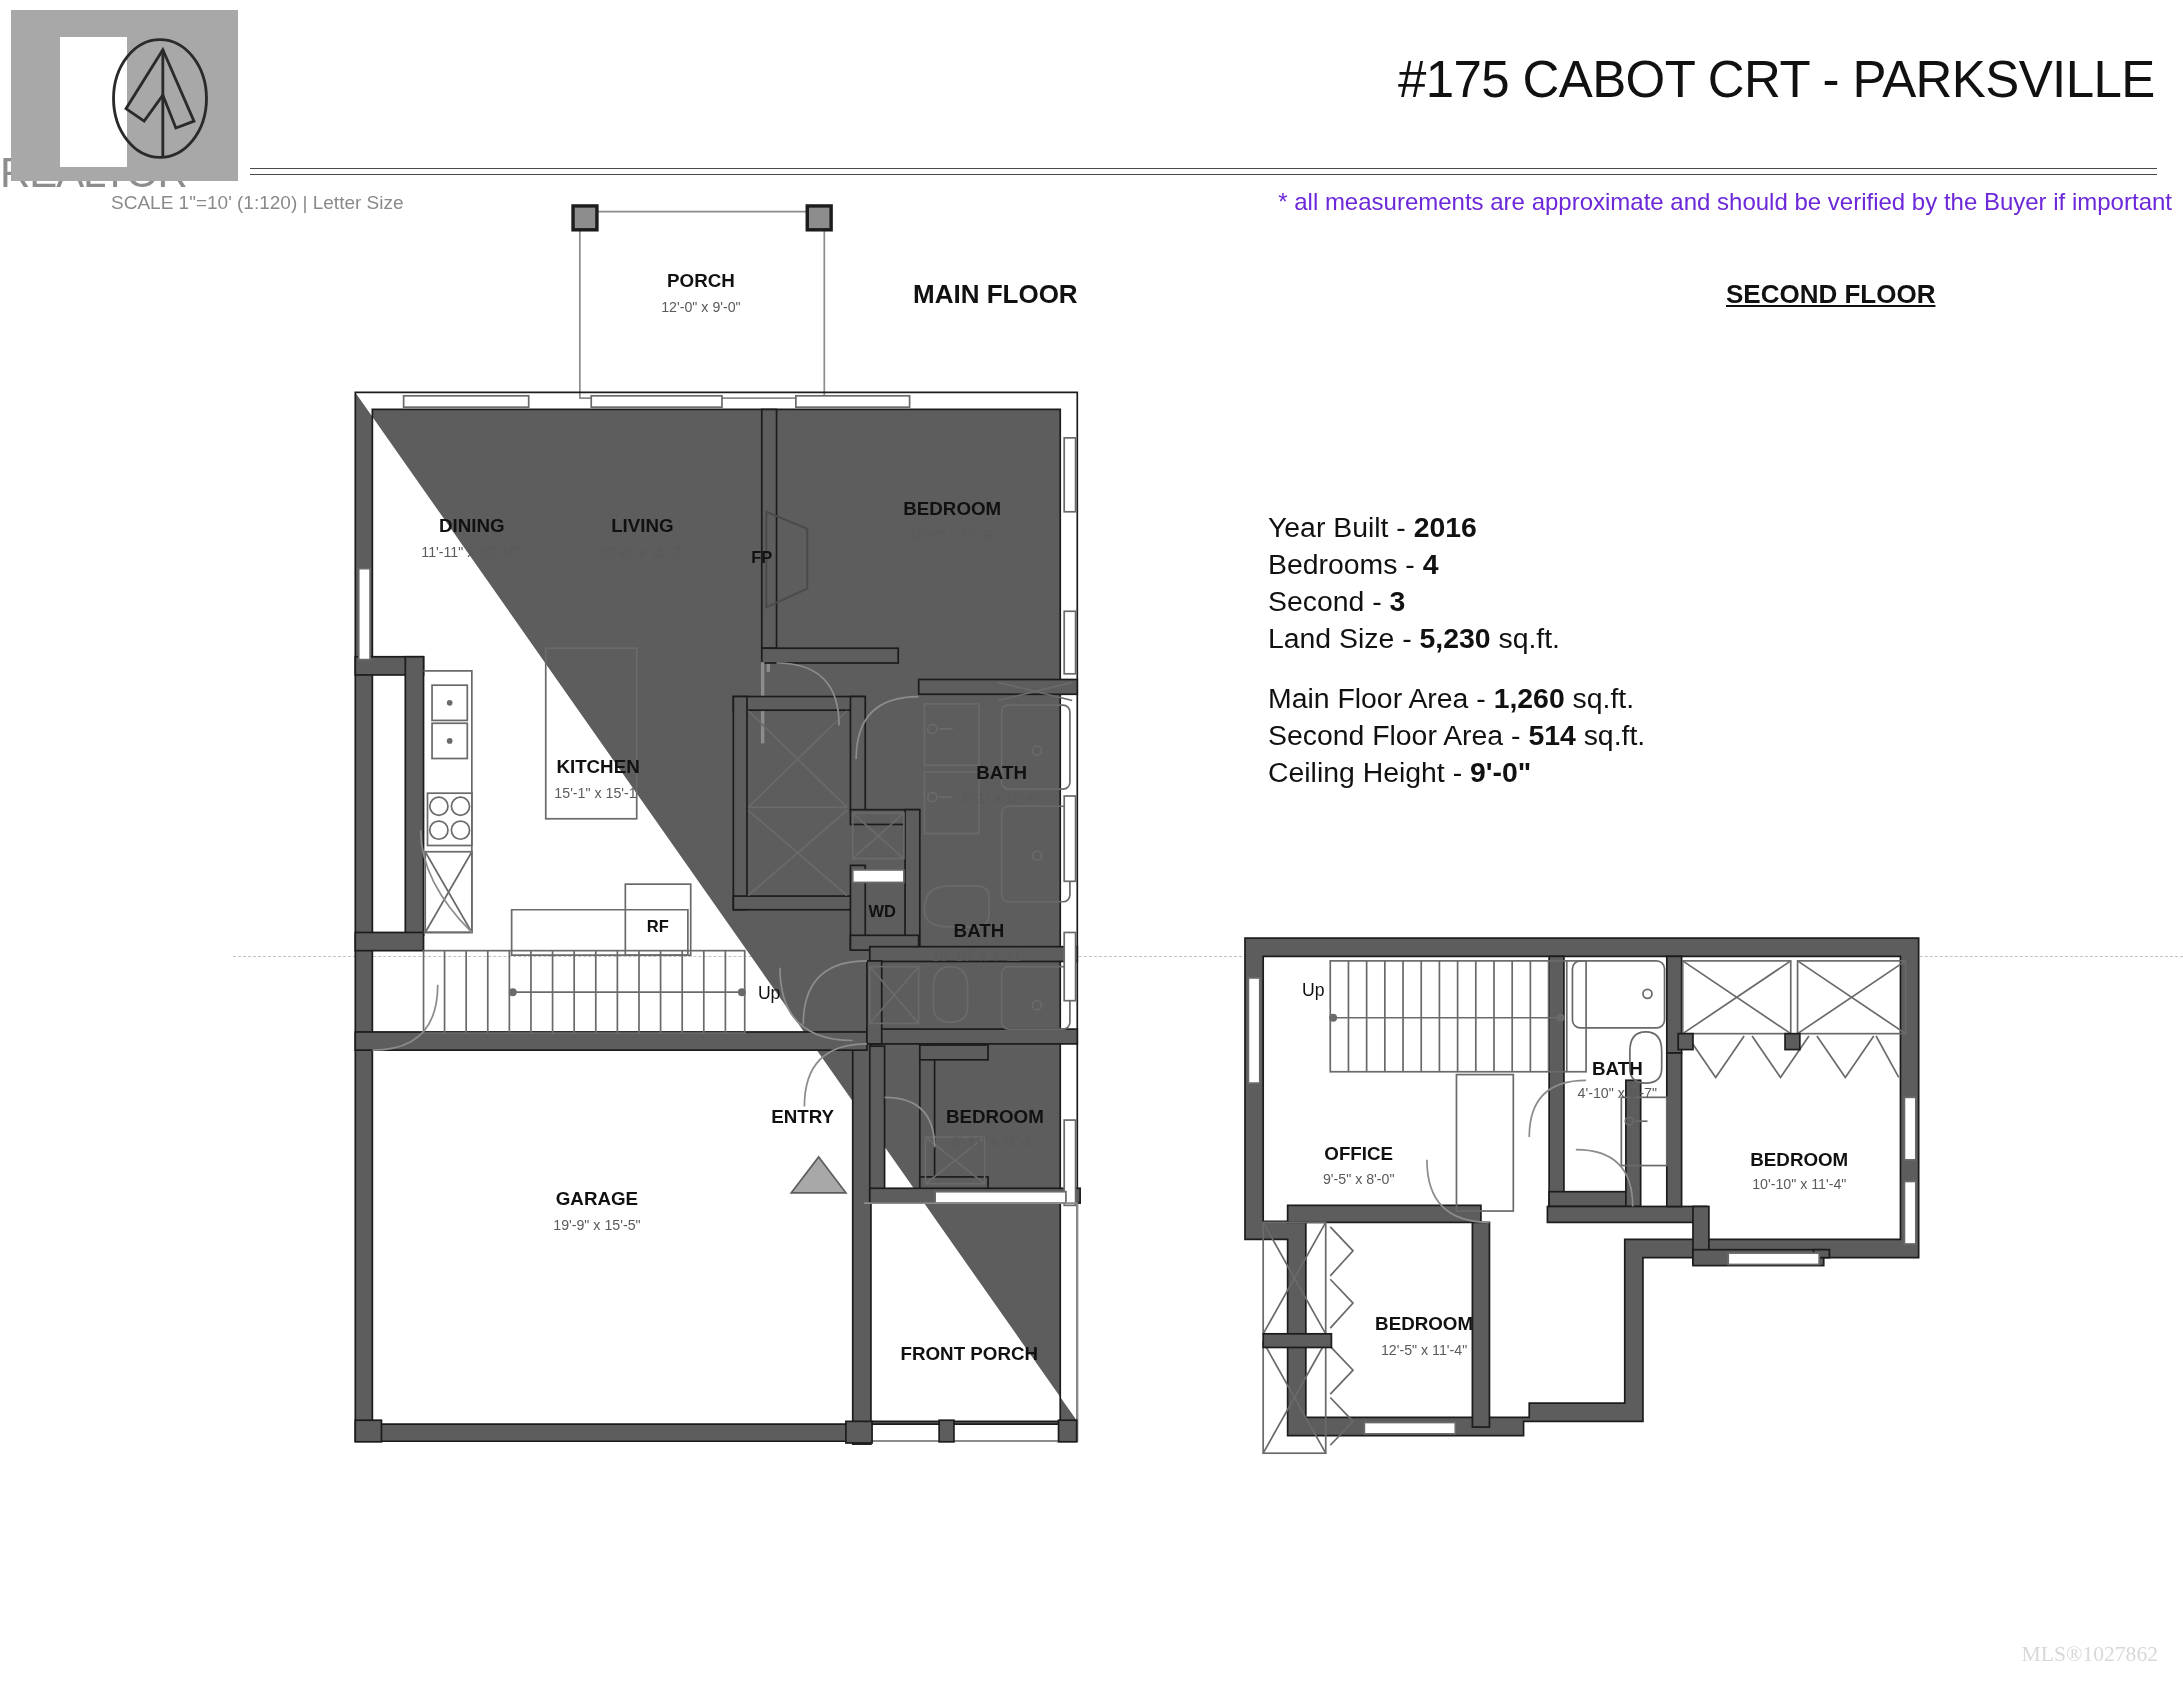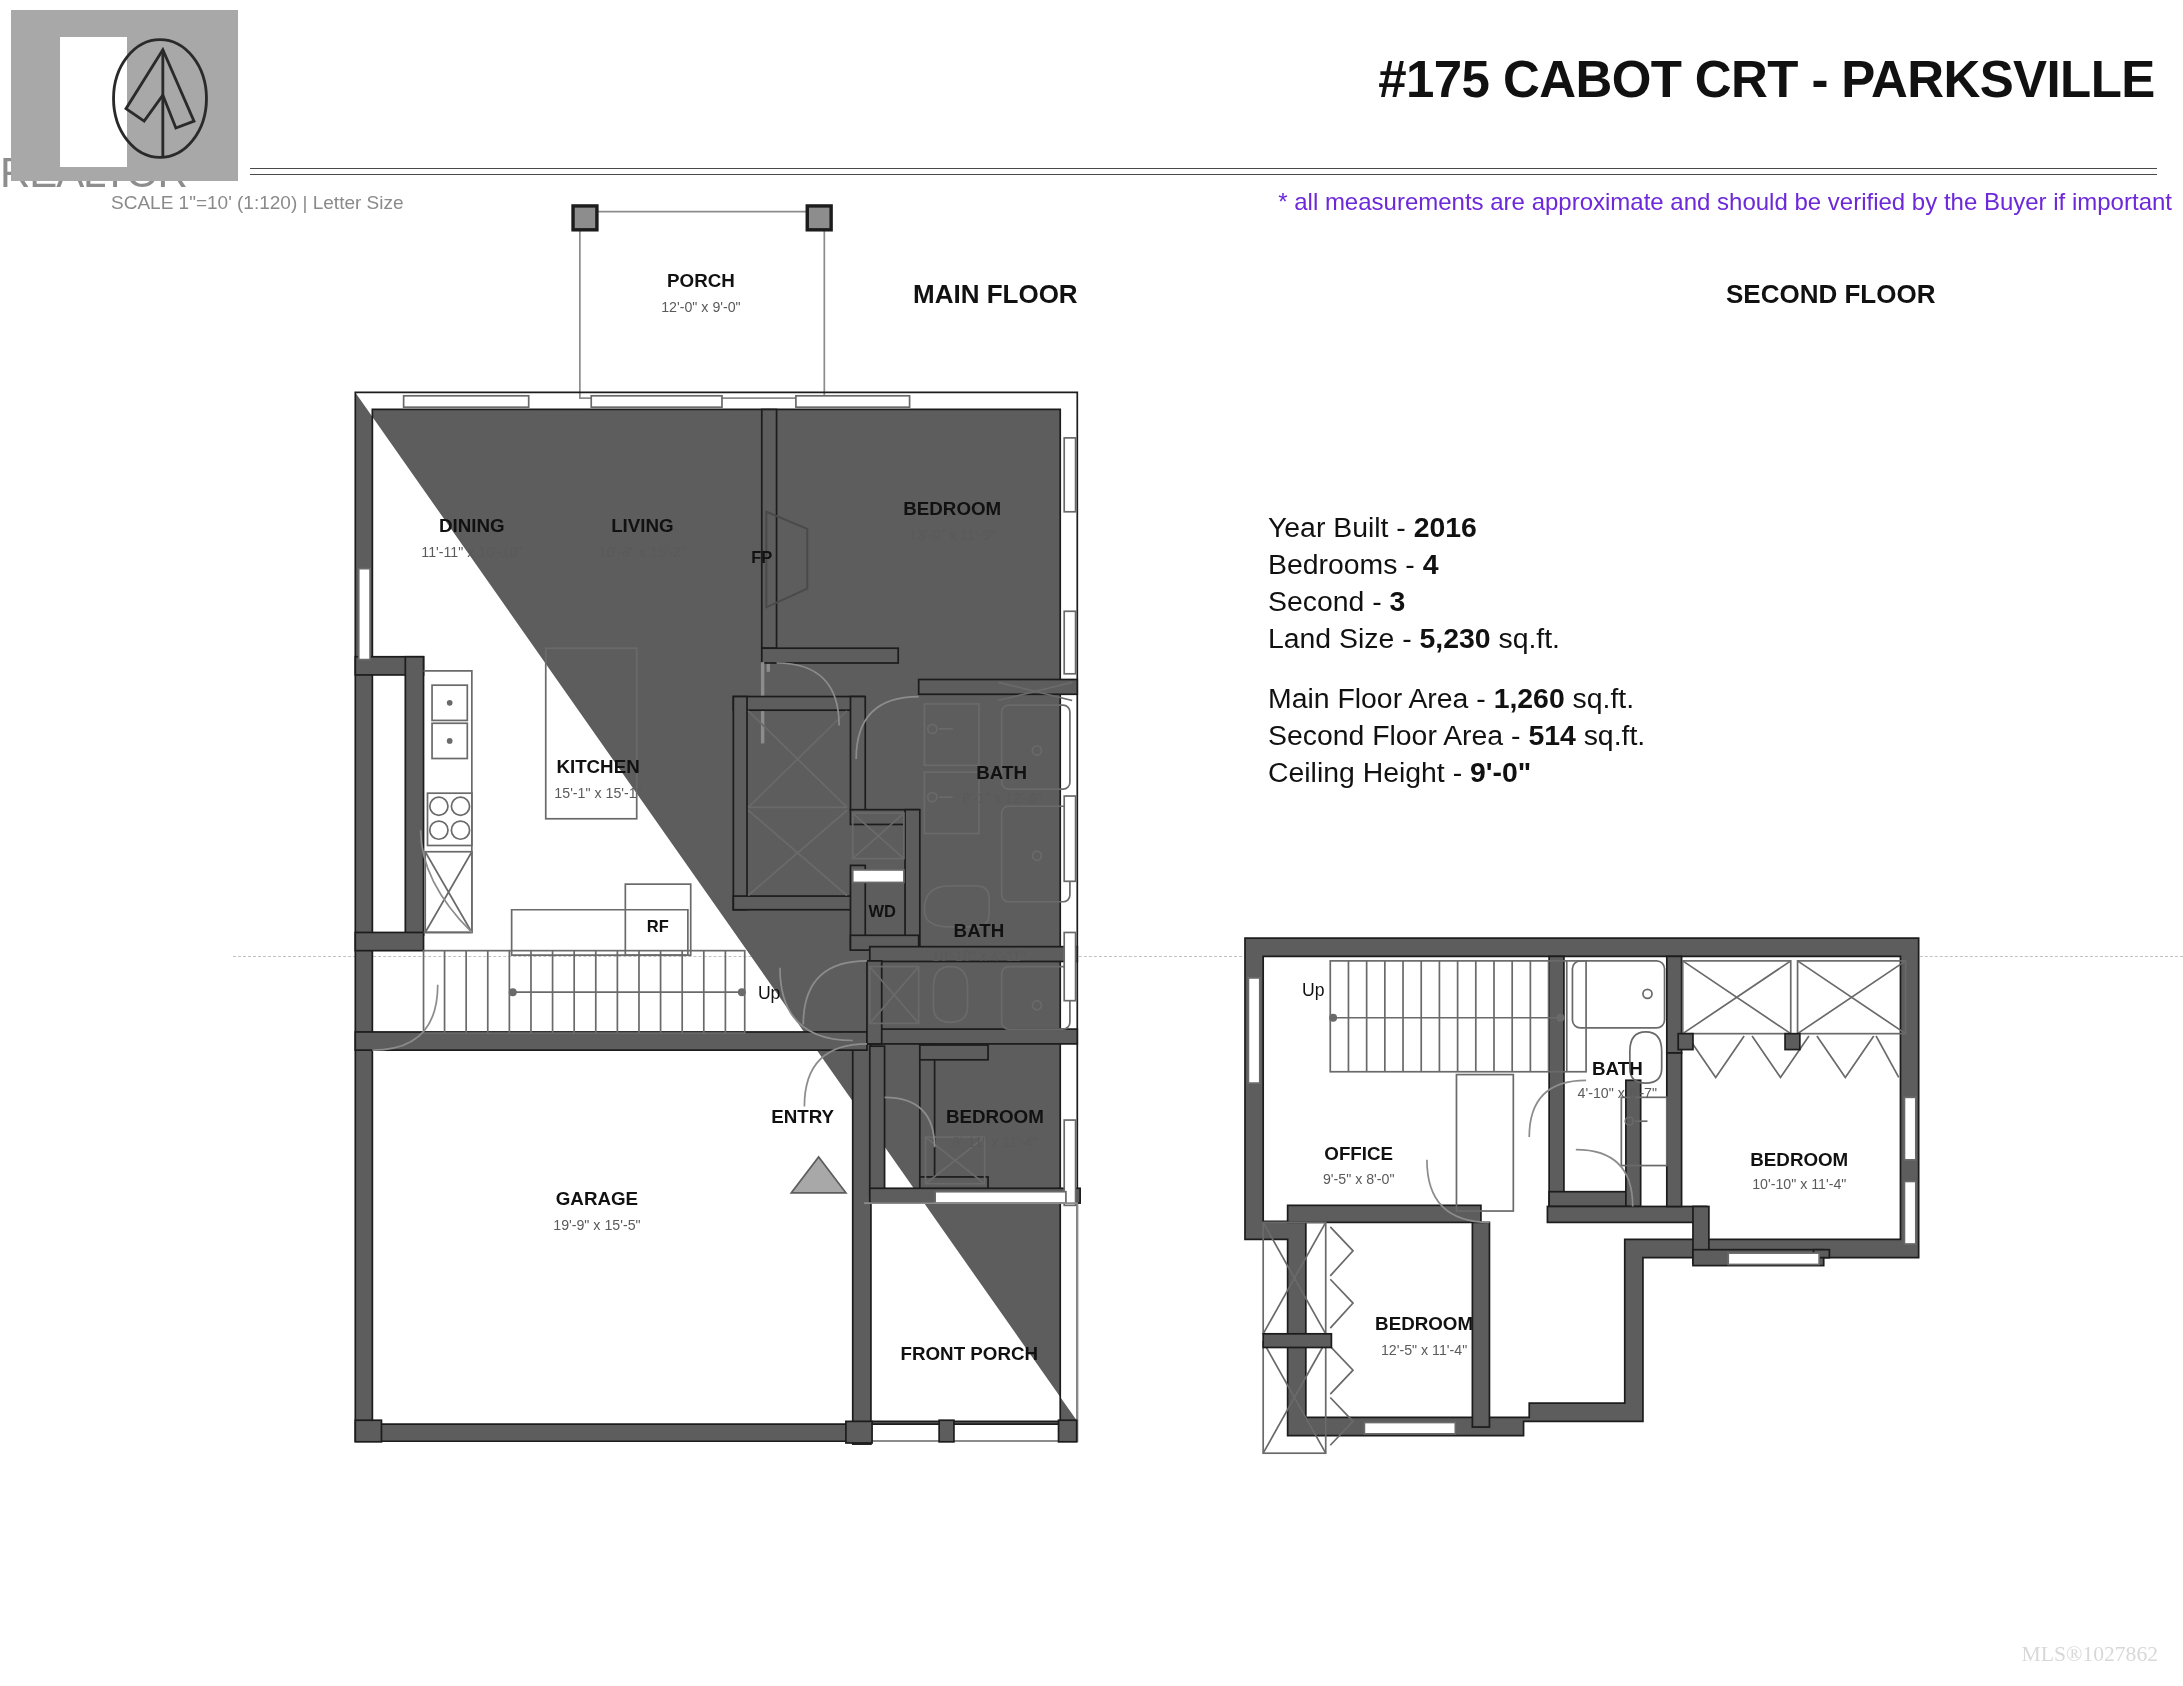--- a/index.html
+++ b/index.html
@@ -9,29 +9,29 @@
   
   #watermark{position:absolute;left:11.4px;top:10.2px;width:227px;height:182px;z-index:40;pointer-events:none;}
   #wm-box{position:absolute;left:0;top:0;width:227px;height:171px;background:#a8a8a8;}
   #wm-inner{position:absolute;left:49px;top:27px;width:67px;height:130px;background:#fff;}
   #wm-circle{position:absolute;left:98px;top:26px;width:102px;height:125px;}
   #realtor-word{position:absolute;left:0;top:149px;width:239px;font-size:42px;color:#8d8d8d;
       letter-spacing:-1.1px;font-weight:400;white-space:nowrap;}
   #realtor-word sup{font-size:17px;vertical-align:super;}
   #scale-line{position:absolute;left:111px;top:192px;font-size:19px;color:#8a8a8a;white-space:nowrap;}
 
-  #title{position:absolute;right:28.4px;top:50px;font-size:51px;font-weight:bold;
+  #title{position:absolute;right:28.4px;top:50px;font-size:51px;font-weight:normal;
       letter-spacing:-0.6px;white-space:nowrap;text-align:right;color:#111;}
   #rule{position:absolute;left:250px;right:26px;top:168px;height:5.1px;
       border-top:1.7px solid #4a4a4a;border-bottom:1.7px solid #4a4a4a;background:#fff;}
   #disclaimer{position:absolute;right:11px;top:188px;font-size:24px;color:#6d28d9;white-space:nowrap;}
 
   .floorlabel{position:absolute;font-size:26px;font-weight:bold;letter-spacing:0px;color:#111;white-space:nowrap;}
   #mainfloor-label{left:913px;top:279px;}
-  #secondfloor-label{left:1726px;top:279px;}
+  #secondfloor-label{left:1726px;top:279px;text-decoration:underline;}
 
   
   #info{position:absolute;left:1268px;top:509px;font-size:28.4px;line-height:1.30;color:#111;white-space:nowrap;}
   #info .b{font-weight:bold;}
   #info .gap{display:block;height:23px;}
 
   
   #plan{position:absolute;left:0;top:0;width:2183px;height:1687px;}
   #dash{position:absolute;left:233px;top:956px;width:1950px;height:0;
       border-top:1.7px dashed #c2c2c2;}

